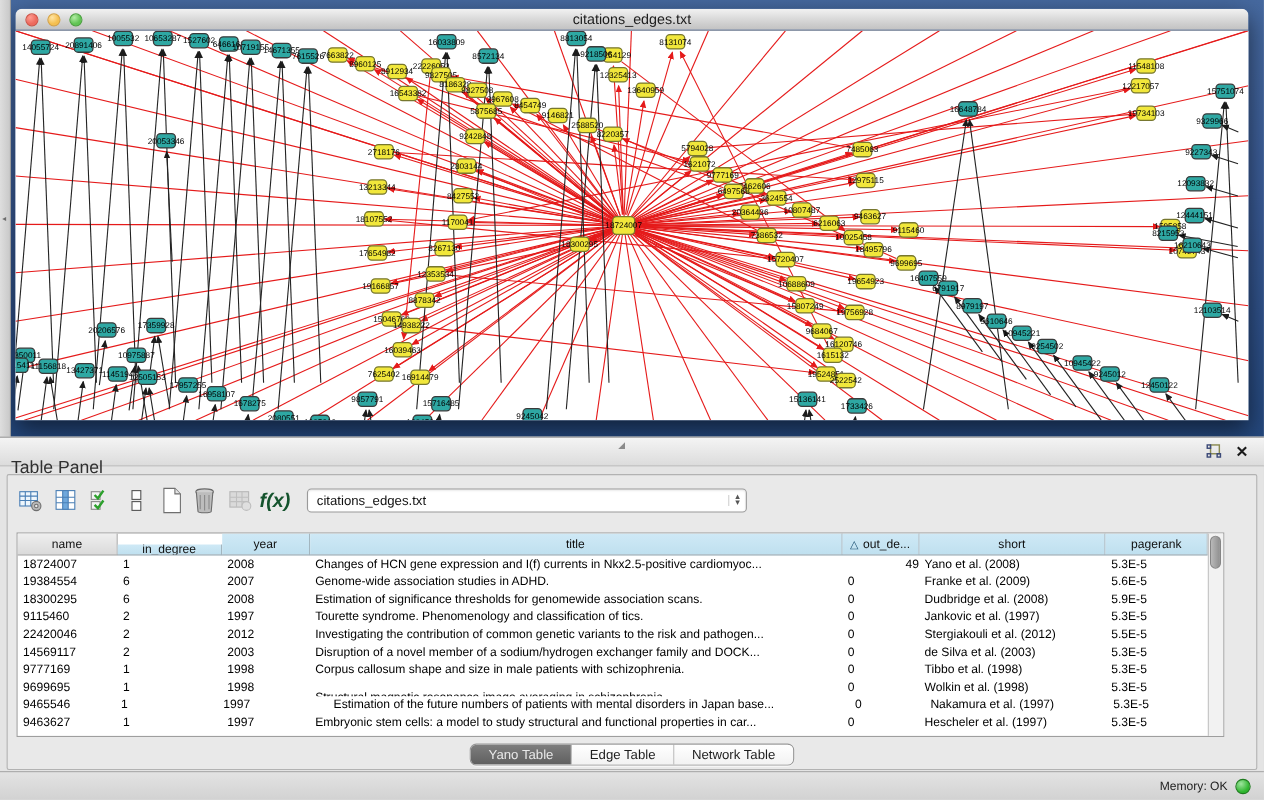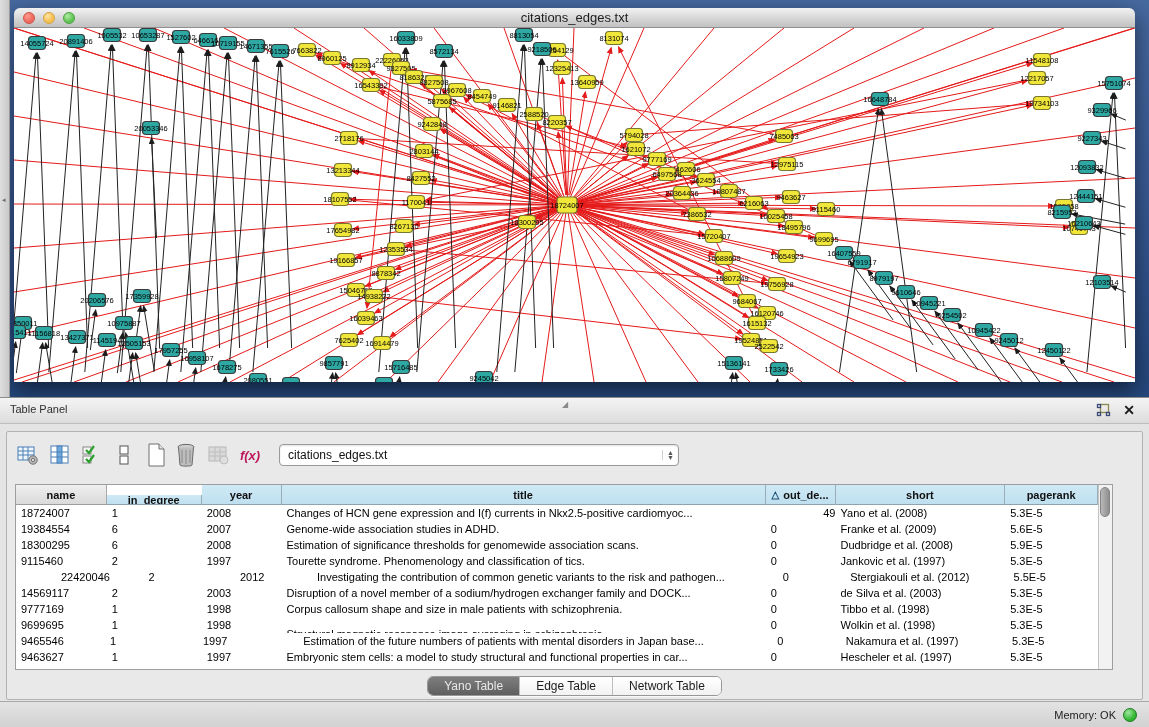--- a/index.html
+++ b/index.html
@@ -26,45 +26,45 @@
   .light.yellow { background:radial-gradient(circle at 35% 30%, #ffe4a3,#f5bf4f 60%); border:1px solid #d6a243; }
   .light.green  { background:radial-gradient(circle at 35% 30%, #b2eca4,#61c454 60%); border:1px solid #4aa13e; }
   .net-canvas { position:relative; width:1121px; height:354px; background:#ffffff; overflow:hidden; }
   .net-canvas svg { display:block; }
 
   
   .table-panel { position:absolute; left:0; top:397px; width:1149px; height:330px;
     background:#e4e4e4; border-top:1px solid #8c8c8c; }
   .tp-header { position:relative; height:26px;
     background:linear-gradient(180deg,#f4f4f4,#dcdcdc); border-bottom:1px solid #bdbdbd; }
-  .tp-header .tp-title { position:absolute; left:10px; top:5px; font-size:11px; color:#303030; }
+  .tp-header .tp-title { position:absolute; left:10px; top:19px; font-size:16px; color:#303030; }
   .tp-header .tp-icons { position:absolute; right:14px; top:3px; display:flex; gap:12px; align-items:center; }
   .tp-float-icon svg { display:block; }
   .tp-close { font-size:14px; font-weight:bold; color:#1a1a1a; line-height:18px; cursor:default; }
   .tp-splitter { position:absolute; left:562px; top:2px; font-size:8px; color:#8a8a8a; }
 
   .tp-content { position:absolute; left:6px; right:6px; top:33px; height:269px;
     background:#e9e9e9; border:1px solid #b2b2b2; border-radius:2px; }
 
   .tp-toolbar { position:absolute; left:0; top:0; height:48px; width:100%; }
   .tbtn { position:absolute; top:9px; width:26px; height:28px; display:flex;
     align-items:center; justify-content:center; border-radius:3px; }
   .tbtn svg { display:block; }
-  .fx { font-size:13px; font-style:italic; font-weight:bold; color:#be185d; }
+  .fx { font-size:18px; font-style:italic; font-weight:bold; color:#14532d; }
   .combo { position:absolute; left:272px; top:12px; width:400px; height:22px; background:#fff;
     border:1px solid #9a9a9a; border-radius:4px; box-shadow:inset 0 1px 2px rgba(0,0,0,.12);
     display:flex; align-items:center; }
   .combo .combo-text { flex:1; font-size:12px; color:#111; padding-left:8px; }
   .combo .stepper { width:16px; display:flex; flex-direction:column; align-items:center;
     line-height:5px; font-size:7px; color:#555; border-left:1px solid #d0d0d0; }
 
   .tp-table { position:absolute; left:8px; top:52px; width:1098px; height:186px;
     background:#ffffff; border:1px solid #9e9e9e; display:flex; }
   .grid { width:1084px; overflow:hidden; }
-  .grid-header { display:flex; height:20px;font-weight:bold; }
+  .grid-header { display:flex; height:20px; }
   .th { display:flex; align-items:center; justify-content:center; font-size:11px; color:#101010;
     border-right:1px solid #99aeb9; border-bottom:1px solid #8fa3ae;
     background:linear-gradient(180deg,#cfe9f6,#bfe0ef); overflow:hidden; white-space:nowrap; }
   .th.plain { background:linear-gradient(180deg,#efefef,#dadada); border-right:1px solid #a8a8a8;
     border-bottom:1px solid #9d9d9d; }
   .th .sort-glyph { color:#1b4f72; font-size:10px; margin-right:4px; }
   .grid-body .tr { display:flex; height:16px; }
   .td { font-size:11px; color:#000; line-height:16px; padding-left:5px;
     white-space:nowrap; overflow:hidden; }
   .vscroll { width:14px; background:#f2f2f2; border-left:1px solid #c4c4c4; position:relative; }
@@ -959,21 +959,21 @@
             <div class="tr">
               <div class="td" style="width: 91px;">9115460</div>
               <div class="td" style="width: 95px;">2</div>
               <div class="td" style="width: 80px;">1997</div>
               <div class="td" style="width: 485px;">Tourette syndrome. Phenomenology and classification of tics.</div>
               <div class="td" style="width: 70px;">0</div>
               <div class="td" style="width: 170px;">Jankovic et al. (1997)</div>
               <div class="td" style="width: 93px;">5.3E-5</div>
             </div>
             <div class="tr">
-              <div class="td" style="width: 91px; margin-left: 40px;">22420046</div>
+              <div class="td" style="width: 91px;">22420046</div>
               <div class="td" style="width: 95px;">2</div>
               <div class="td" style="width: 80px;">2012</div>
               <div class="td" style="width: 485px;">Investigating the contribution of common genetic variants to the risk and pathogen...</div>
               <div class="td" style="width: 70px;">0</div>
               <div class="td" style="width: 170px;">Stergiakouli et al. (2012)</div>
               <div class="td" style="width: 93px;">5.5E-5</div>
             </div>
             <div class="tr">
               <div class="td" style="width: 91px;">14569117</div>
               <div class="td" style="width: 95px;">2</div>

